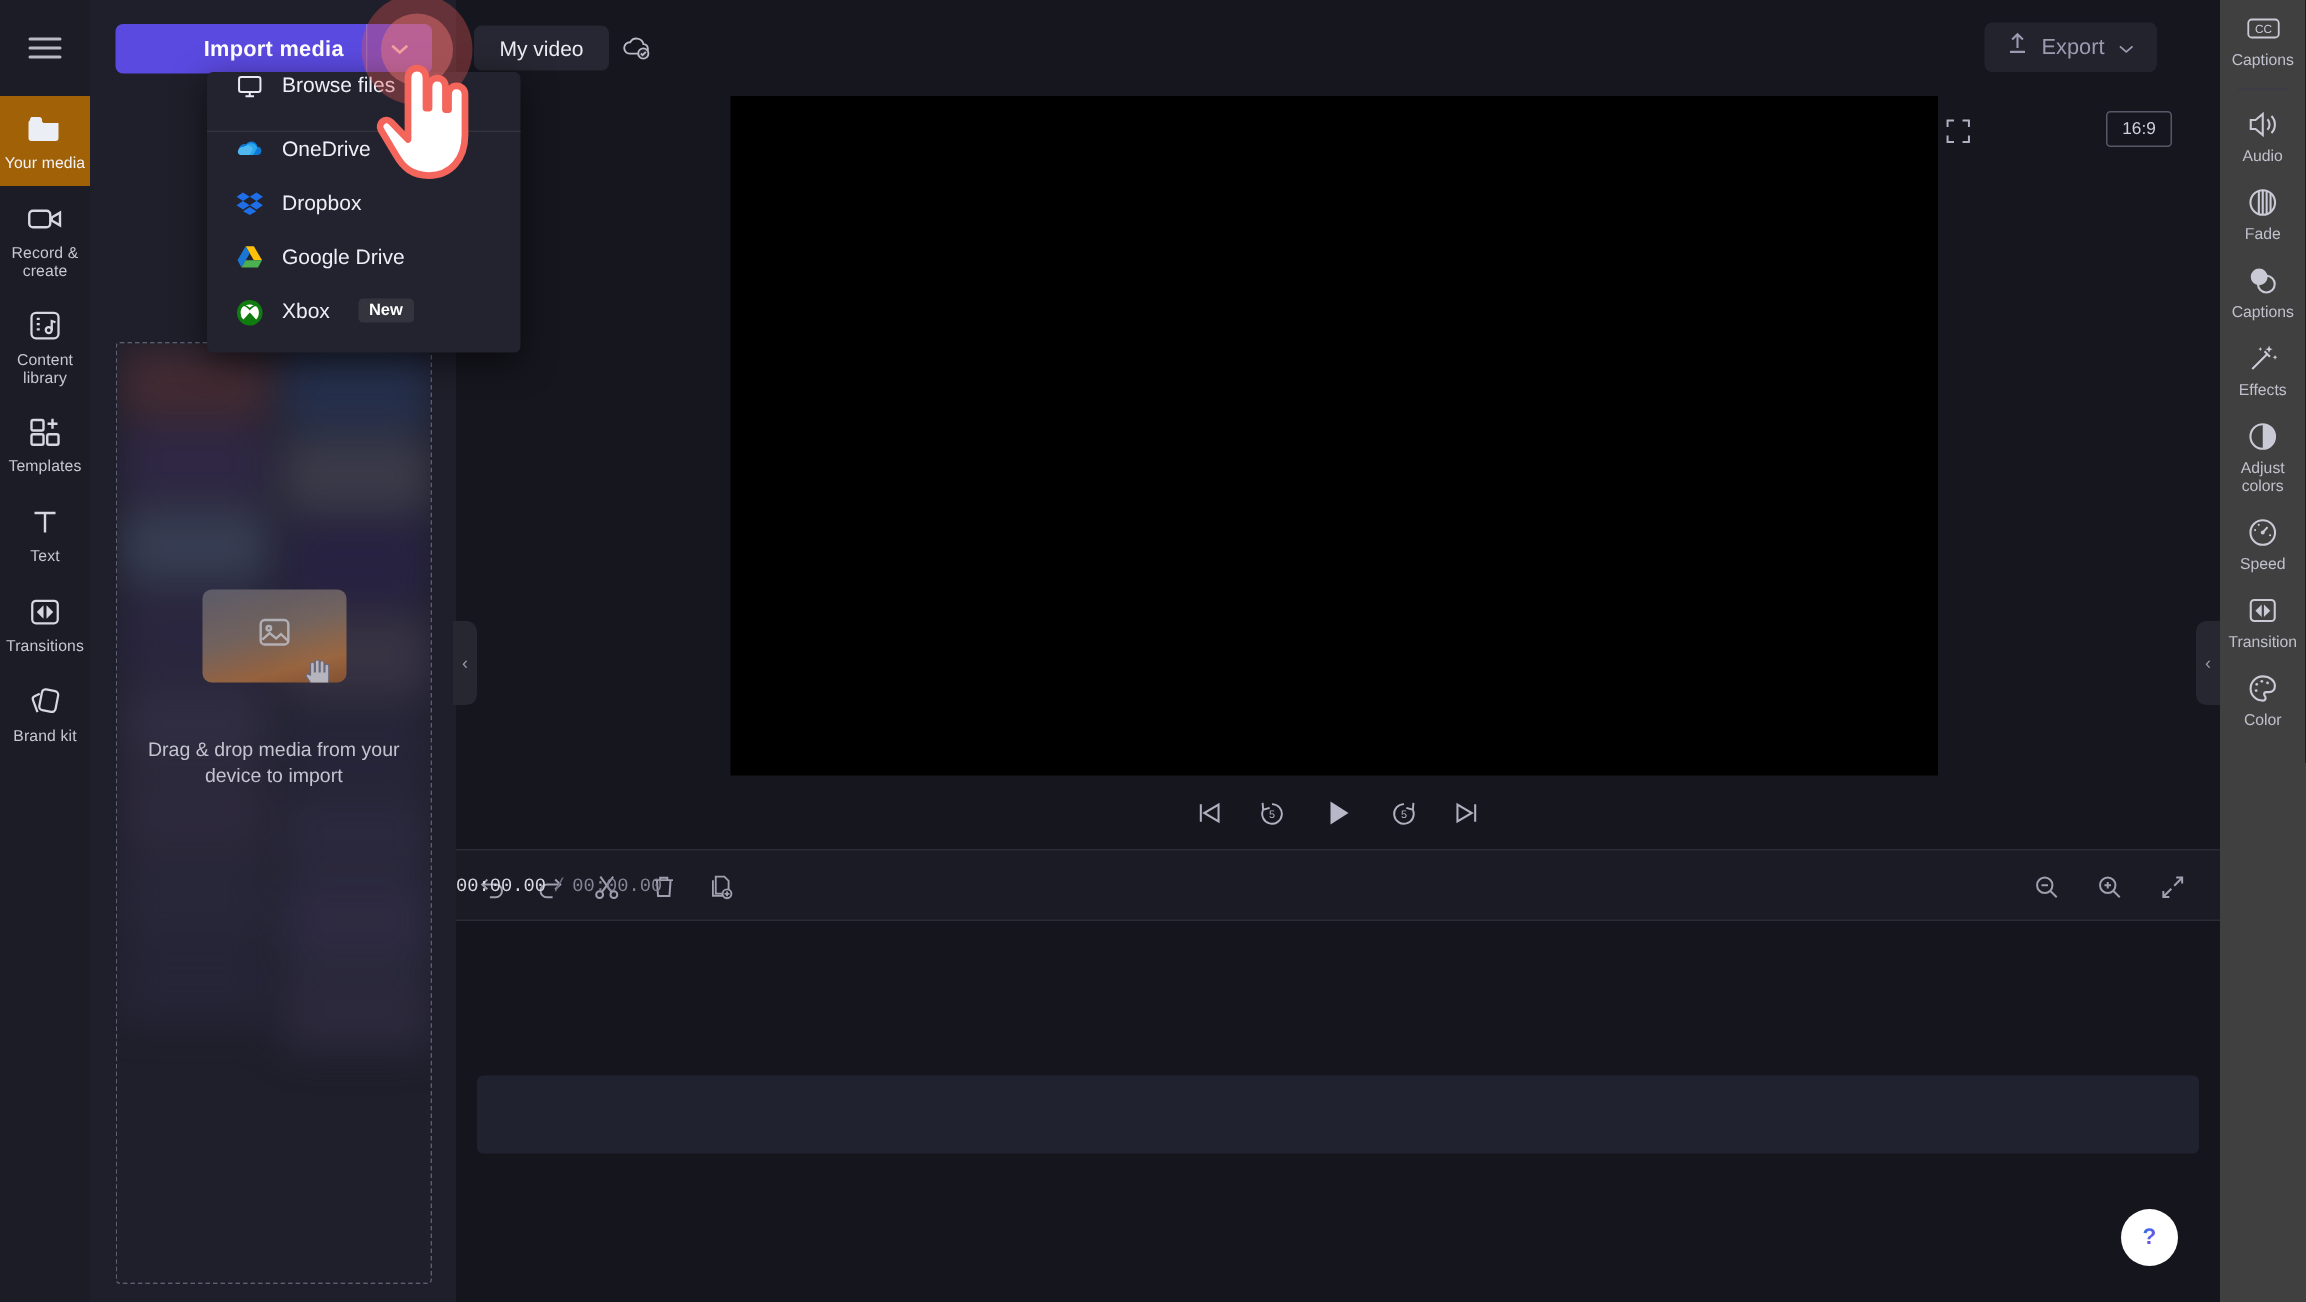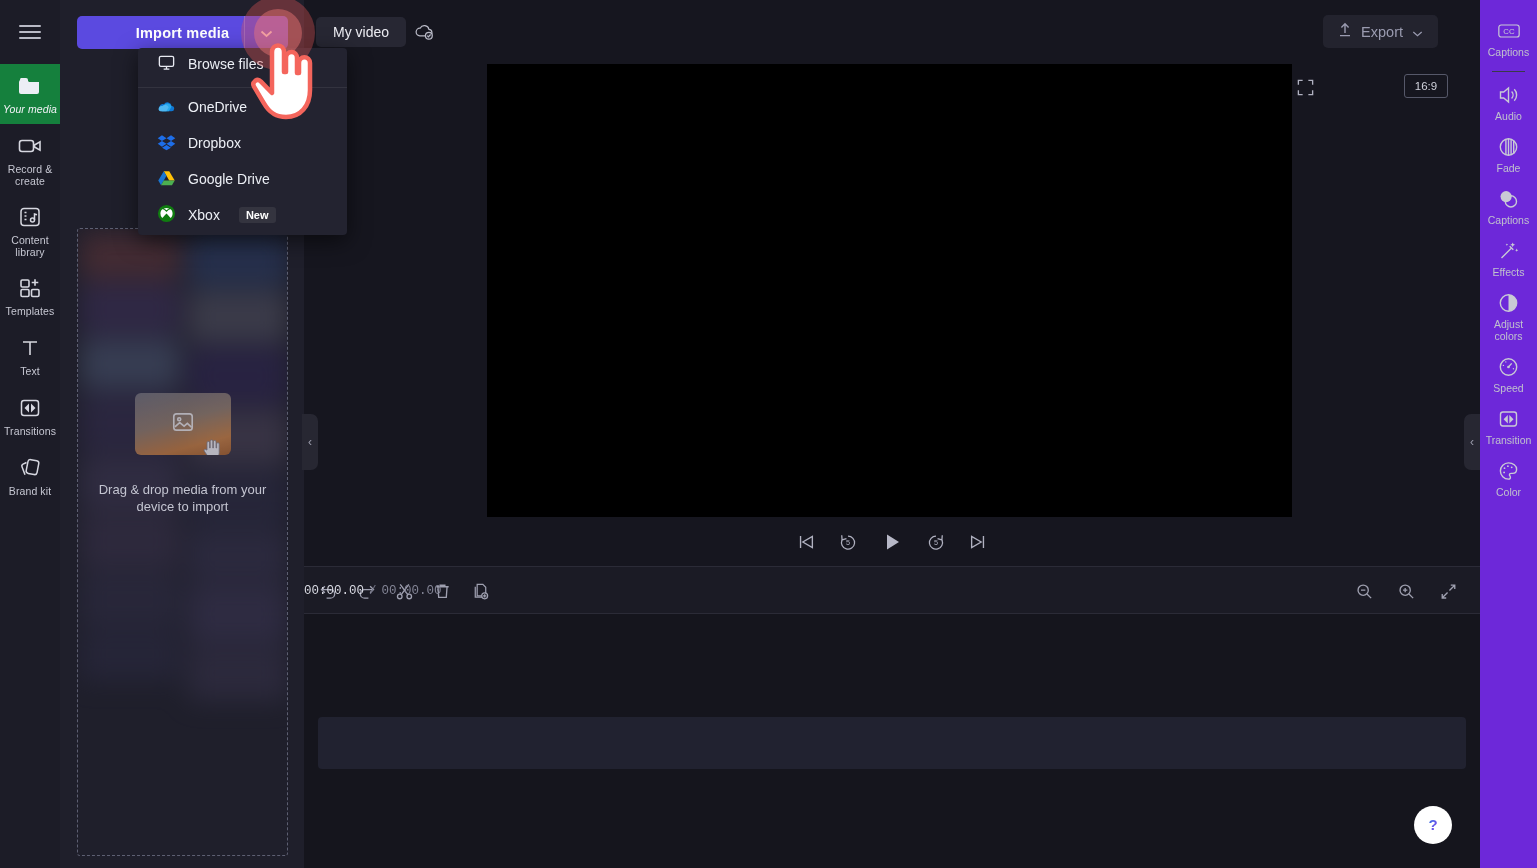--- a/index.html
+++ b/index.html
@@ -22,33 +22,33 @@
     width: 60px; height: 64px; display: flex; align-items: center; justify-content: center;
     cursor: pointer;
   }
   .hamburger .bars { width: 22px; }
   .hamburger .bars i { display: block; height: 2px; background: #b9bac6; margin: 4px 0; border-radius: 1px; }
   .rail-item {
     width: 60px; min-height: 60px; padding: 9px 2px 8px;
     display: flex; flex-direction: column; align-items: center; justify-content: flex-start;
     gap: 4px; cursor: pointer;
   }
-  .rail-item.active { background: #15803d; font-style: italic; }
+  .rail-item.active { background: #a16207; }
   .rail-item .ico { height: 26px; display: flex; align-items: center; justify-content: center; color: #d6d7e0; }
   .rail-item .lbl {
     font-size: 10.5px; line-height: 12px; color: #c6c7d2; text-align: center;
     letter-spacing: 0.1px; max-width: 58px;
   }
   .rail-item.active .lbl { color: #f2f2f7; }
 
   
   .rrail {
     position: absolute; right: 0; top: 0; width: 57px; height: 868px;
-    background: #6d28d9; display: flex; flex-direction: column; align-items: center;
-    padding-top: 12px; z-index: 30;
+    background: #404040; display: flex; flex-direction: column; align-items: center;
+    padding-top: 0; z-index: 30;
   }
   .rrail-item {
     width: 57px; padding: 7px 2px 6px; display: flex; flex-direction: column;
     align-items: center; gap: 3px; cursor: pointer;
   }
   .rrail-item .ico { height: 24px; display: flex; align-items: center; justify-content: center; color: #c9cad5; }
   .rrail-item .lbl { font-size: 10.5px; line-height: 12px; color: #c0c1cd; text-align: center; }
   .rrail-sep { width: 33px; height: 1px; background: #3a3a48; margin: 7px 0 4px; }
 
   
@@ -81,21 +81,21 @@
     display: flex; flex-direction: column; align-items: center;
   }
   .dz-thumb {
     width: 96px; height: 62px; border-radius: 6px; position: relative; overflow: hidden;
     background: linear-gradient(165deg,#6f6e78 0%,#8e7a6a 45%,#c07a40 78%,#a35f2c 100%);
     opacity: .72;
   }
   .dz-thumb .pic { position: absolute; left: 50%; top: 50%; transform: translate(-50%,-50%); color: #efeff3; opacity: .9; }
   .dz-hand { position: absolute; left: 66px; top: 44px; font-size: 20px; color: #e9e9ef; }
   .dz-text {
-    margin-top: 26px; text-align: center; font-size: 13px; line-height: 17px;
+    margin-top: 36px; text-align: center; font-size: 13px; line-height: 17px;
     color: #c3c4d0; width: 180px;
   }
 
   
   .topbar { position: absolute; left: 304px; top: 0; right: 57px; height: 64px; z-index: 10; }
   .proj-chip {
     position: absolute; left: 12px; top: 17px; height: 30px; padding: 0 17px;
     background: #272733; border-radius: 5px; display: flex; align-items: center;
     font-size: 14px; color: #ececf2; cursor: pointer;
   }
@@ -162,21 +162,21 @@
     background: #212230; border-radius: 4px;
   }
 
   
   .menu {
     position: absolute; left: 78px; top: 48px; width: 209px;
     background: #232330; border-radius: 4px; z-index: 50;
     box-shadow: 0 6px 22px rgba(0,0,0,.55);
   }
   .menu-row {
-    display: flex; align-items: flex-end; gap: 12px; height: 36px; padding: 12px 18px;
+    display: flex; align-items: flex-start; gap: 12px; height: 36px; padding: 0 18px;
     font-size: 14px; color: #eceff5; cursor: pointer;
   }
   .menu-sep { height: 1px; background: #33333f; margin: 3px 0; }
   .menu-ico { width: 20px; display: flex; align-items: center; justify-content: center; }
   .badge-new {
     background: #34343f; color: #fff; font-size: 11px; font-weight: bold;
     padding: 2px 7px; border-radius: 3px; margin-left: 7px;
   }
 
   

